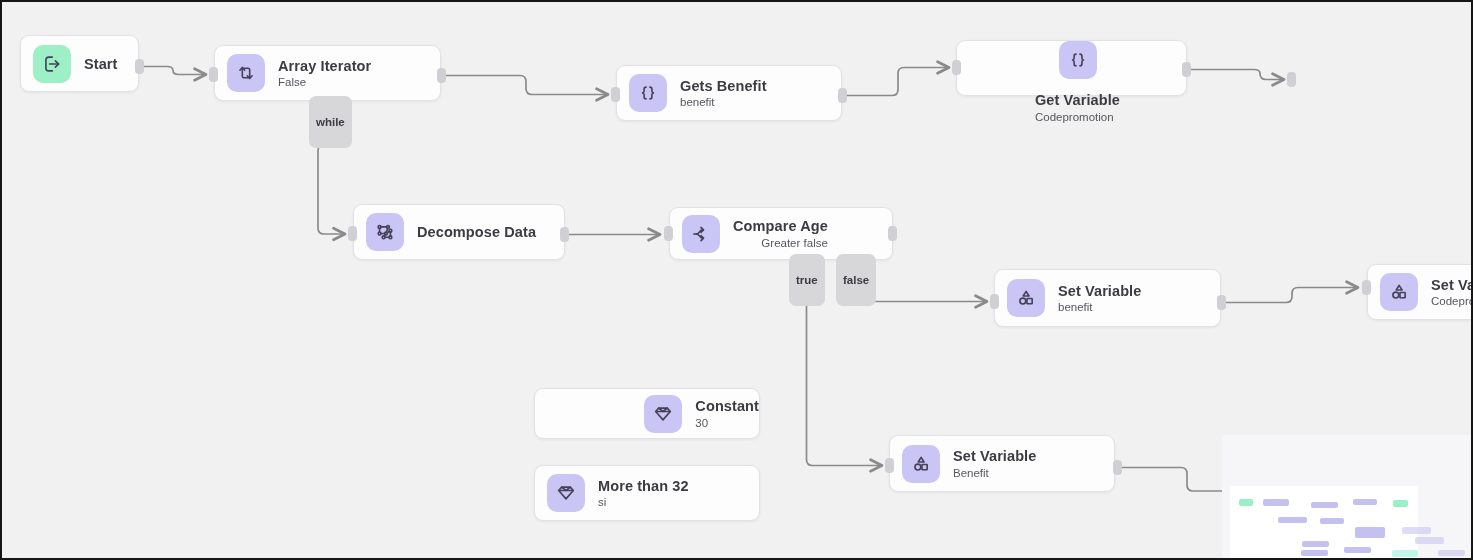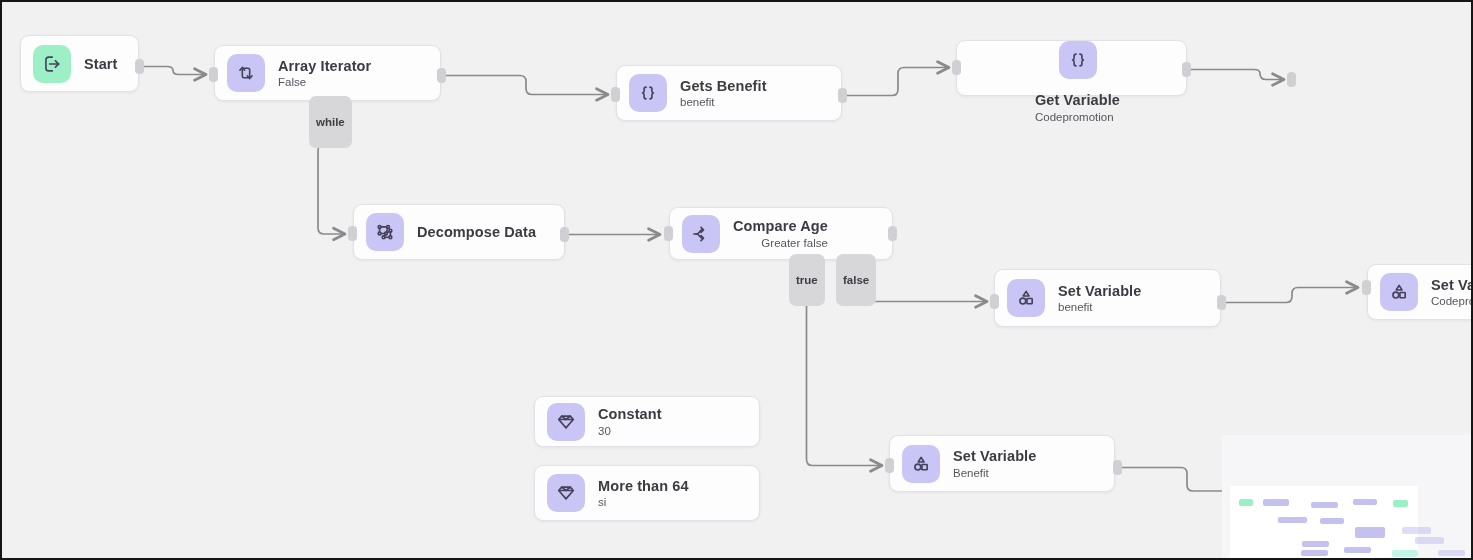--- a/index.html
+++ b/index.html
@@ -162,21 +162,21 @@
           <path d="M12.1 5.9 14.8 10.1H9.4Z"></path>
           <circle cx="9.1" cy="14.8" r="2.7"></circle>
           <rect x="12.9" y="12.5" width="4.8" height="4.8" rx="0.5"></rect>
         </svg>
       </span>
       <div class="labels">
         <div class="title">Set Variable</div>
         <div class="sub">Codepromotion</div>
       </div>
     </div>
-    <div class="node" style="left: 532px; top: 394px; width: 226px; height: 51px;">
+    <div class="node" style="left: 532px; top: 386px; width: 226px; height: 51px; justify-content: flex-end;">
       <span class="icon purple" style="background: rgb(201, 197, 244);">
         <svg viewBox="0 0 24 24">
           <path d="M8 6.6H16L18.7 9.7 12 17.4 5.3 9.7Z"></path>
           <path d="M5.3 9.7H18.7"></path>
           <path d="M8 6.6 12 9.7 16 6.6"></path>
         </svg>
       </span>
       <div class="labels">
         <div class="title">Constant</div>
         <div class="sub">30</div>
@@ -184,21 +184,21 @@
     </div>
     <div class="node" style="left: 532px; top: 463px; width: 226px; height: 56px;">
       <span class="icon purple" style="background: rgb(201, 197, 244);">
         <svg viewBox="0 0 24 24">
           <path d="M8 6.6H16L18.7 9.7 12 17.4 5.3 9.7Z"></path>
           <path d="M5.3 9.7H18.7"></path>
           <path d="M8 6.6 12 9.7 16 6.6"></path>
         </svg>
       </span>
       <div class="labels">
-        <div class="title">More than 64</div>
+        <div class="title">More than 32</div>
         <div class="sub">si</div>
       </div>
     </div>
     <div class="node" style="left: 887px; top: 433px; width: 226px; height: 57px;">
       <span class="icon purple" style="background: rgb(201, 197, 244);">
         <svg viewBox="0 0 24 24">
           <path d="M12.1 5.9 14.8 10.1H9.4Z"></path>
           <circle cx="9.1" cy="14.8" r="2.7"></circle>
           <rect x="12.9" y="12.5" width="4.8" height="4.8" rx="0.5"></rect>
         </svg>

